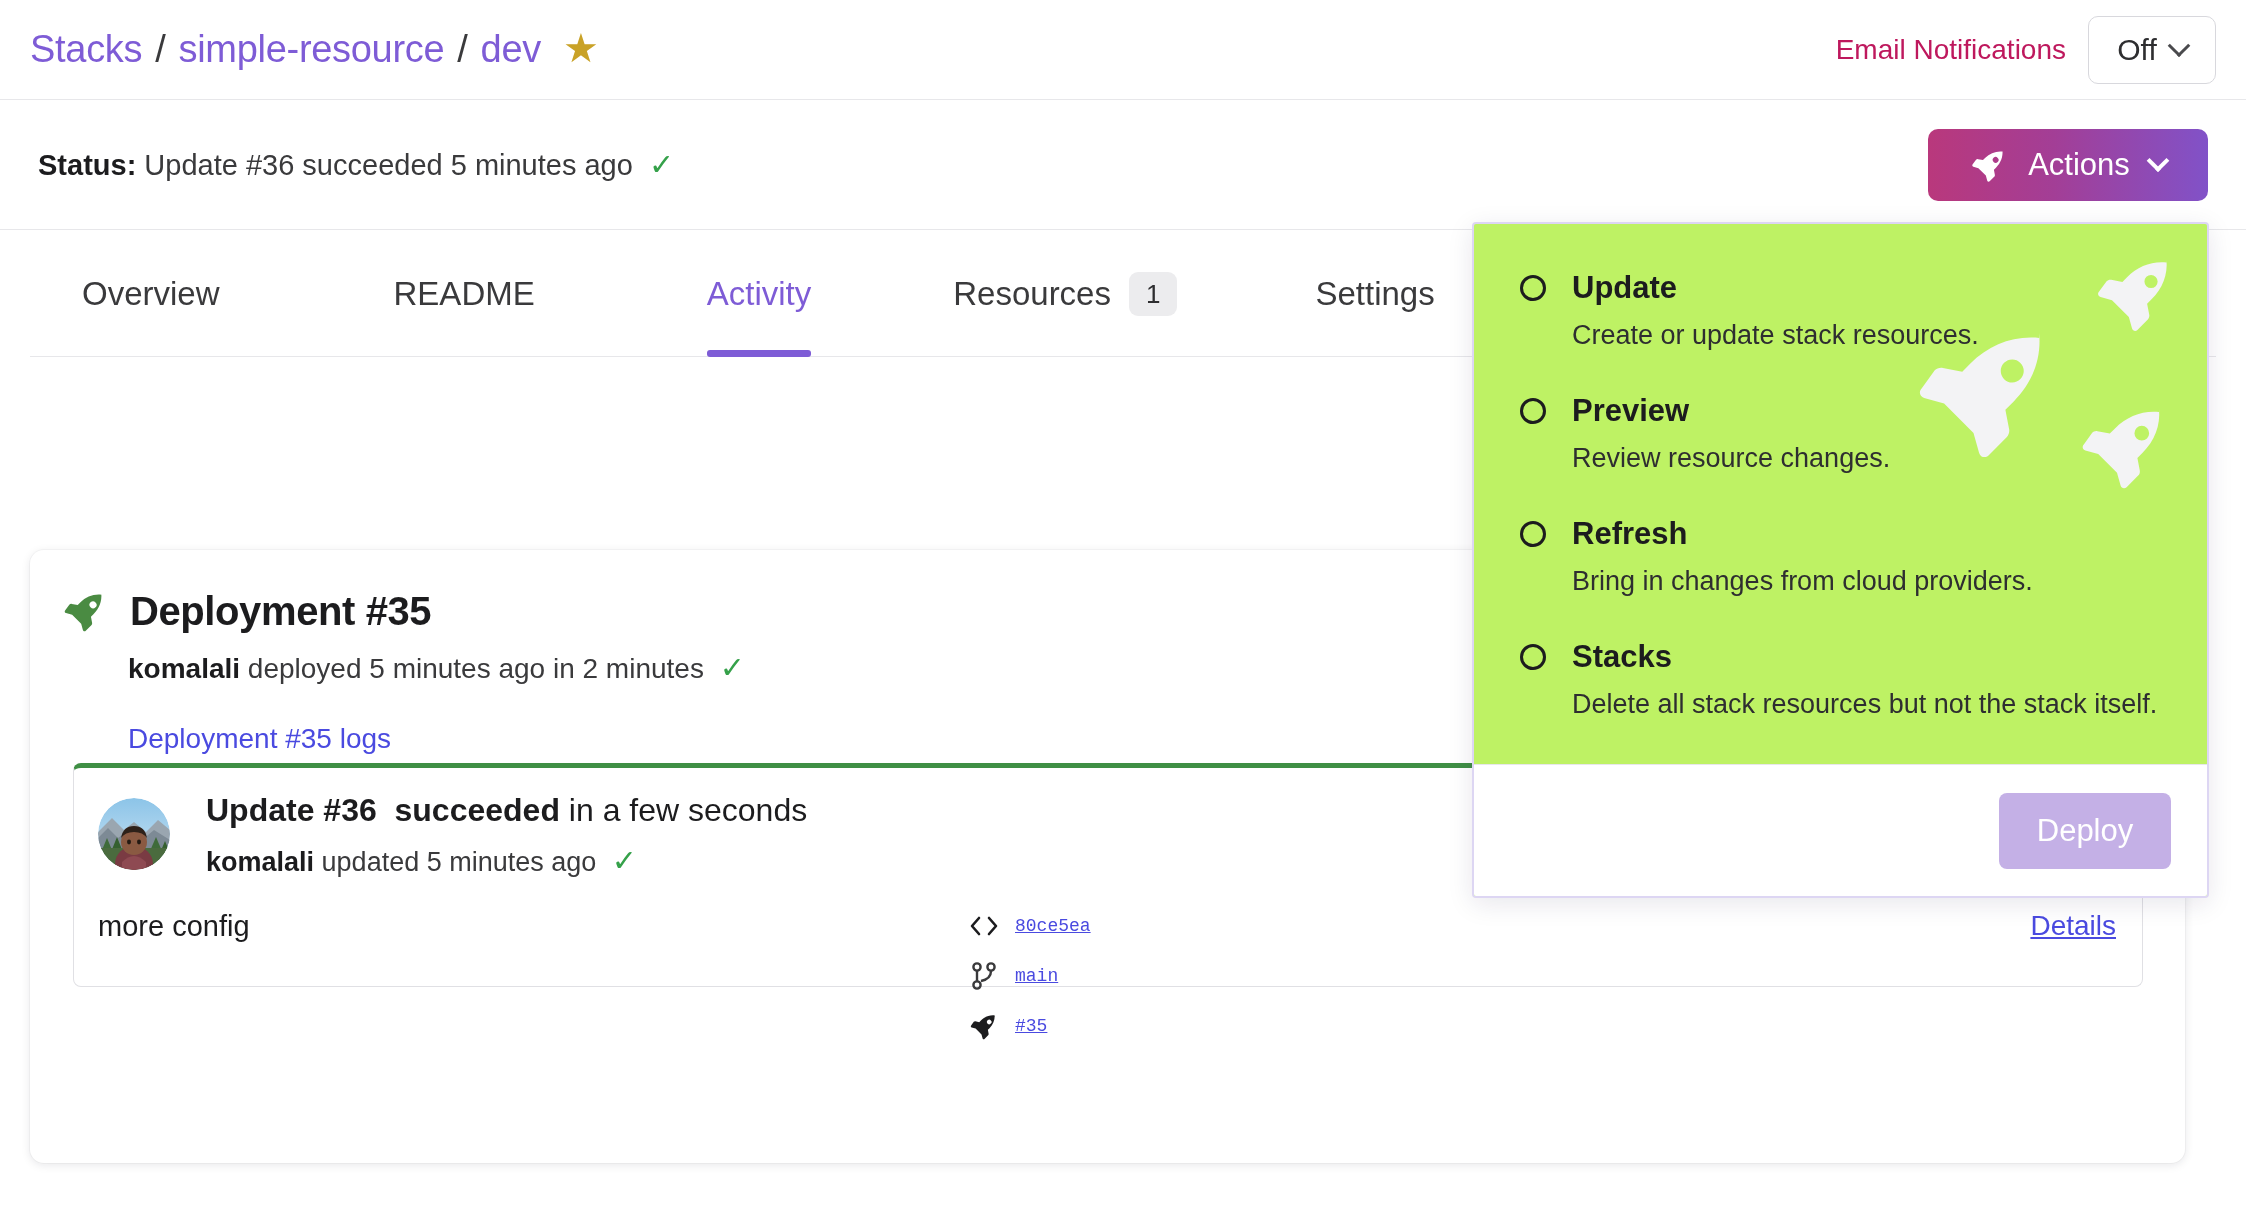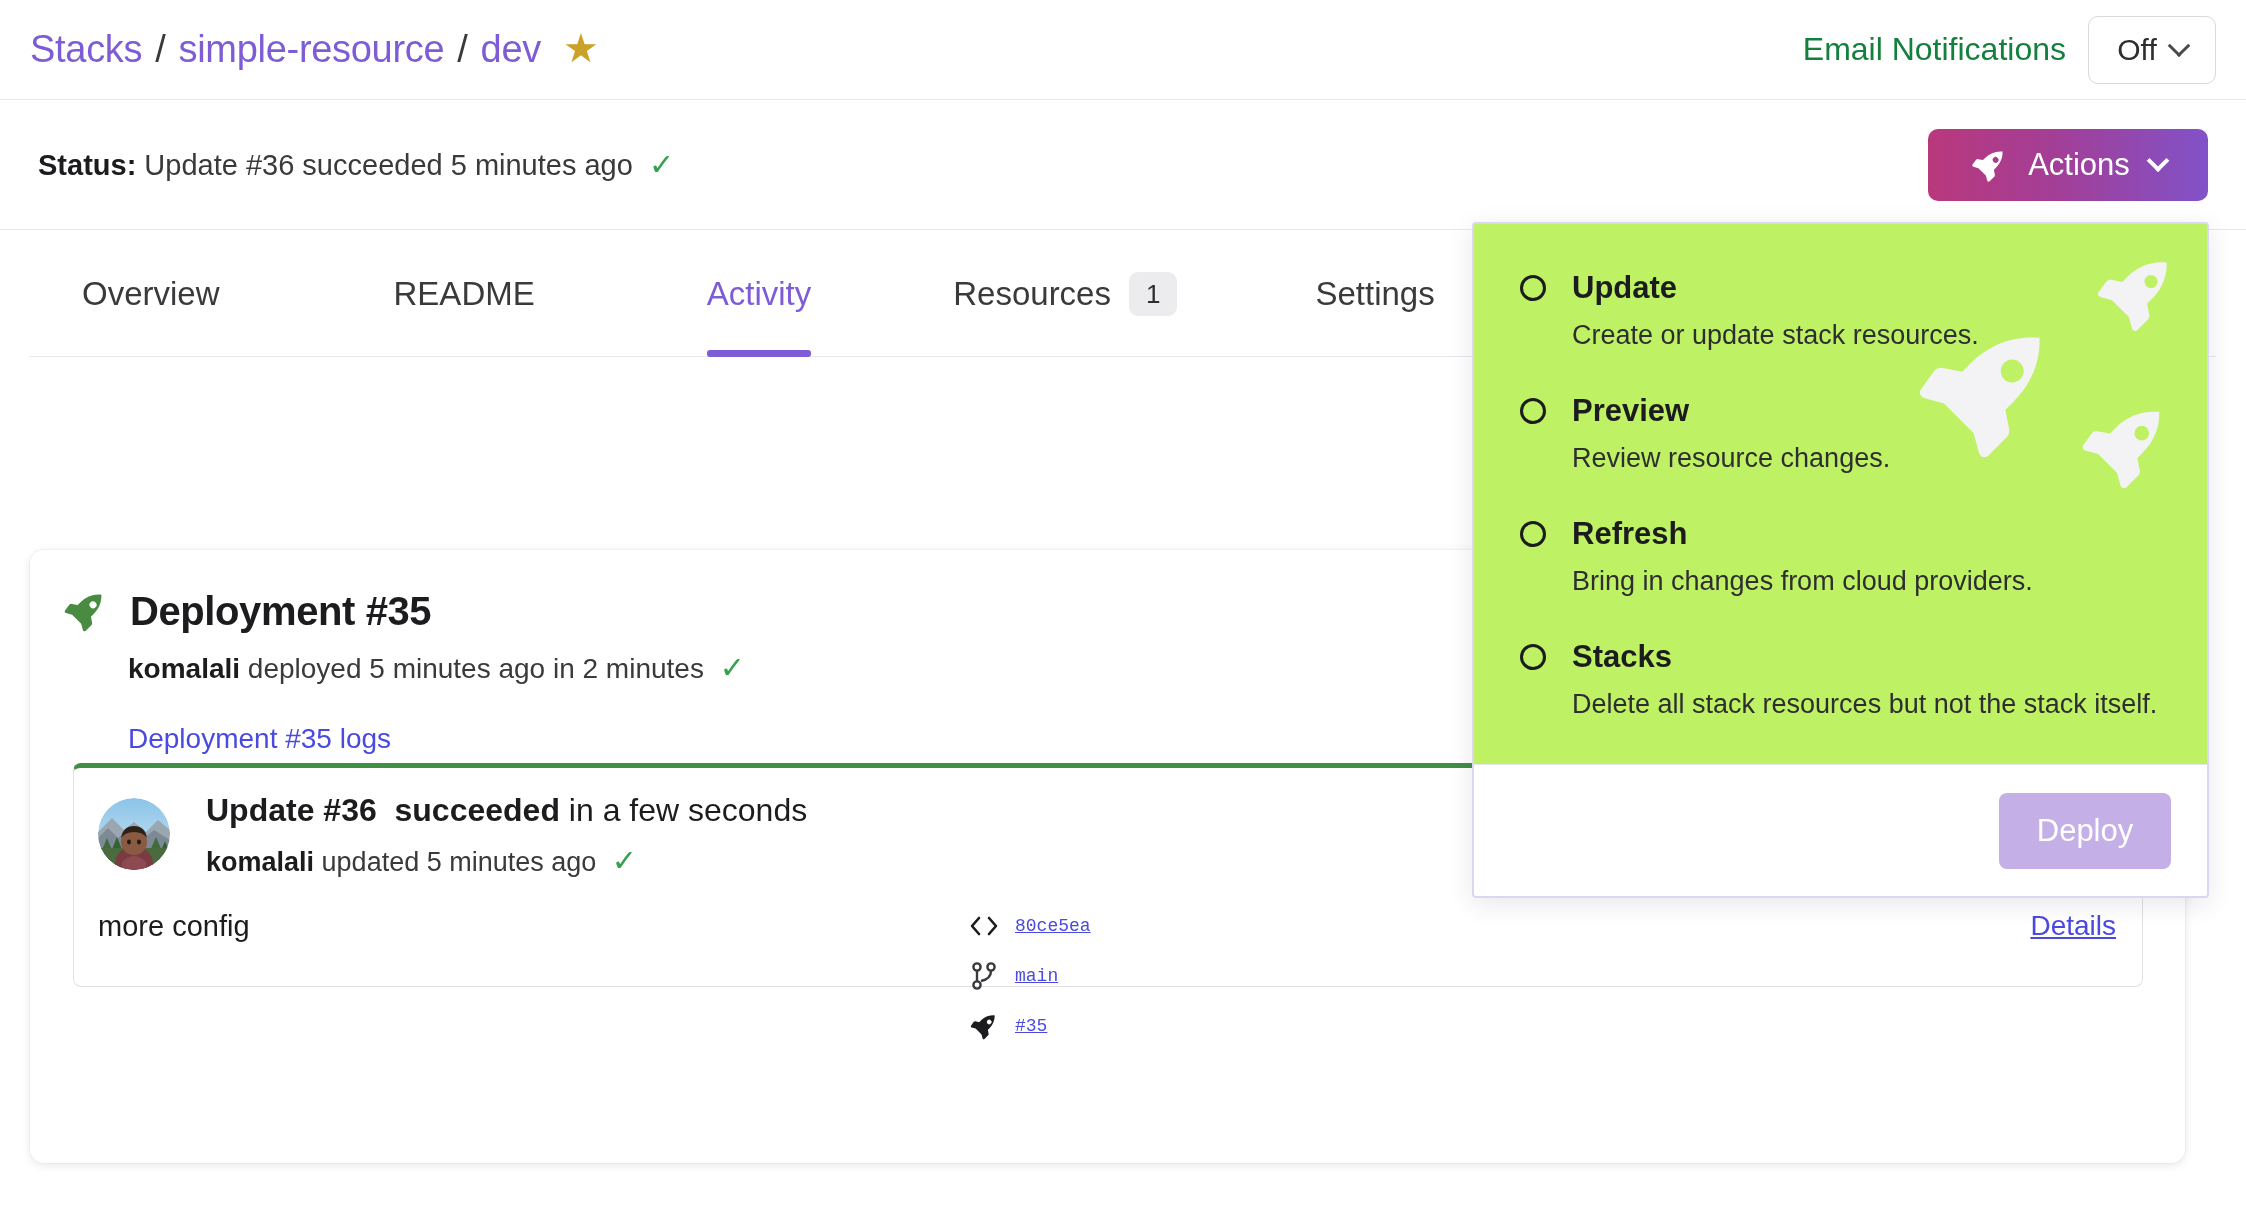--- a/index.html
+++ b/index.html
@@ -53,22 +53,22 @@
     line-height: 1;
     display: inline-block;
   }
   .topbar-right {
     margin-left: auto;
     display: flex;
     align-items: center;
     gap: 22px;
   }
   .email-label {
-    font-size: 32px;
-    color: #15803d;
+    font-size: 28px;
+    color: #be185d;
   }
   .off-select {
     min-width: 128px;
     height: 68px;
     border: 1px solid #d8d8dd;
     border-radius: 10px;
     background: #fff;
     display: flex;
     align-items: center;
     justify-content: center;

